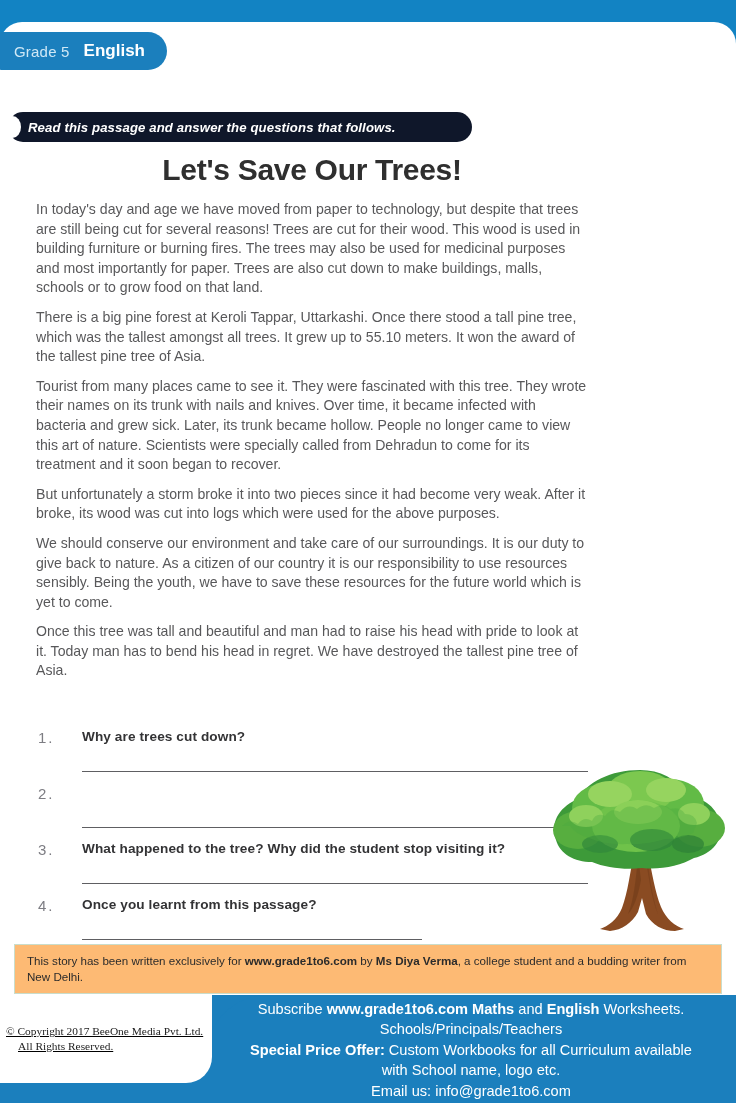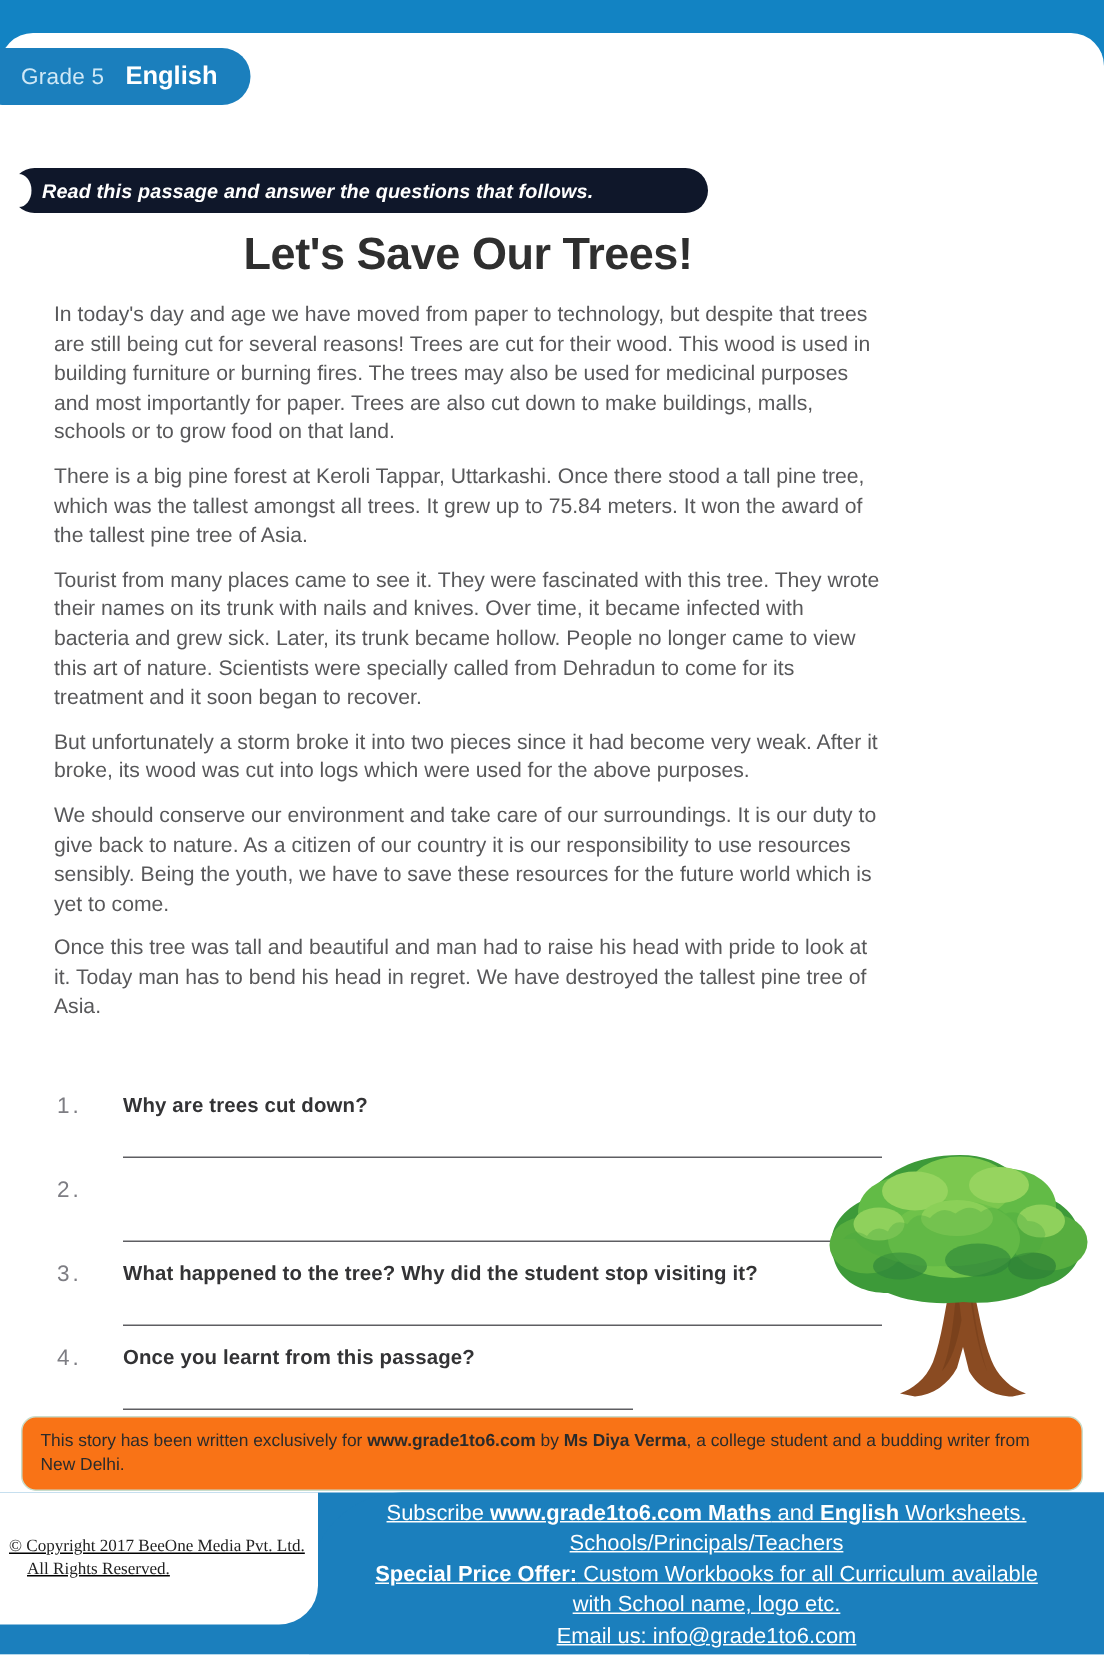--- a/index.html
+++ b/index.html
@@ -165,22 +165,22 @@
   }
 
   
   .credit-box {
     position: absolute;
     left: 14px;
     top: 944px;
     width: 708px;
     padding: 8px 12px 9px 12px;
     border: 1px solid #c9ddcb;
-    border-radius: 10px;
-    background: #f97316;
+    border-radius: 0;
+    background: #fdba74;
     z-index: 6;
   }
   .credit-text {
     color: #2b2b2b;
     font-size: 11.6px;
     line-height: 15.5px;
   }
   .credit-text b { font-weight: bold; }
 
   
@@ -205,21 +205,20 @@
     align-items: center;
     justify-content: center;
     padding-top: 2px;
   }
   .promo-line {
     color: #ffffff;
     font-size: 14.6px;
     line-height: 20.5px;
     text-align: center;
     white-space: nowrap;
-    text-decoration: underline;
   }
   .promo-line b { font-weight: bold; }
 
   .copyright-box {
     position: absolute;
     left: 0;
     top: 0;
     width: 212px;
     height: 88px;
     background: #ffffff;
@@ -254,21 +253,21 @@
     <span class="banner-dot"></span>
     <span class="instruction-text">Read this passage and answer the questions that follows.</span>
   </div>
 
   <div class="content">
 
     <h1 class="worksheet-title">Let's Save Our Trees!</h1>
 
     <div class="passage">
       <p>In today's day and age we have moved from paper to technology, but despite that trees are still being cut for several reasons! Trees are cut for their wood. This wood is used in building furniture or burning fires. The trees may also be used for medicinal purposes and most importantly for paper. Trees are also cut down to make buildings, malls, schools or to grow food on that land.</p>
-      <p>There is a big pine forest at Keroli Tappar, Uttarkashi. Once there stood a tall pine tree, which was the tallest amongst all trees. It grew up to 75.84 meters. It won the award of the tallest pine tree of Asia.</p>
+      <p>There is a big pine forest at Keroli Tappar, Uttarkashi. Once there stood a tall pine tree, which was the tallest amongst all trees. It grew up to 55.10 meters. It won the award of the tallest pine tree of Asia.</p>
       <p>Tourist from many places came to see it. They were fascinated with this tree. They wrote their names on its trunk with nails and knives. Over time, it became infected with bacteria and grew sick. Later, its trunk became hollow. People no longer came to view this art of nature. Scientists were specially called from Dehradun to come for its treatment and it soon began to recover.</p>
       <p>But unfortunately a storm broke it into two pieces since it had become very weak. After it broke, its wood was cut into logs which were used for the above purposes.</p>
       <p>We should conserve our environment and take care of our surroundings. It is our duty to give back to nature. As a citizen of our country it is our responsibility to use resources sensibly. Being the youth, we have to save these resources for the future world which is yet to come.</p>
       <p>Once this tree was tall and beautiful and man had to raise his head with pride to look at it. Today man has to bend his head in regret. We have destroyed the tallest pine tree of Asia.</p>
     </div>
 
     <div class="questions-heading">Answer the following questions:</div>
 
     <div class="question-block">
       <div class="q-row">

